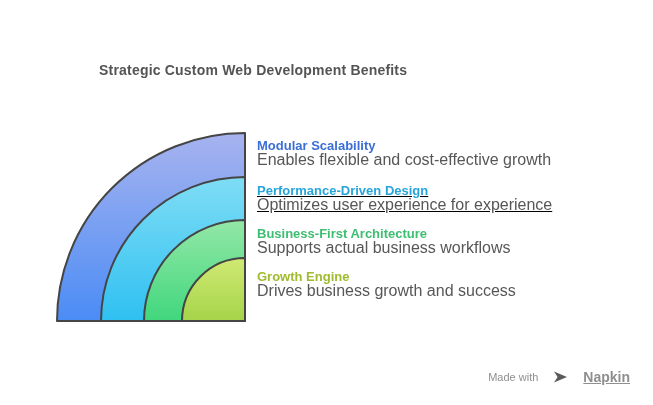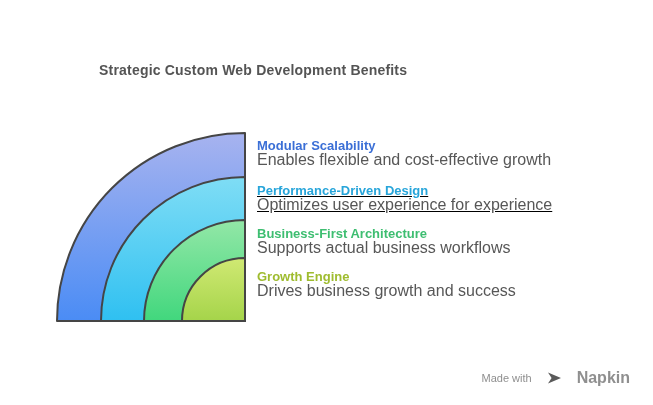--- a/index.html
+++ b/index.html
@@ -57,23 +57,24 @@
     display: flex;
     align-items: center;
     gap: 16px;
     cursor: pointer;
   }
   .badge-made {
     font-size: 11px;
     white-space: nowrap;
   }
   .badge-brand {
-    font-size: 16px;
+    font-size: 14px;
     font-weight: 600;
     white-space: nowrap;
+    text-decoration: underline;
   }
 </style>
 </head>
 <body>
 
 <div class="canvas">
 
   <h1 class="page-title" style="color: rgb(84, 84, 84);">Strategic Custom Web Development Benefits</h1>
 
   <svg class="rings-svg" width="194" height="194" viewBox="0 0 194 194">

